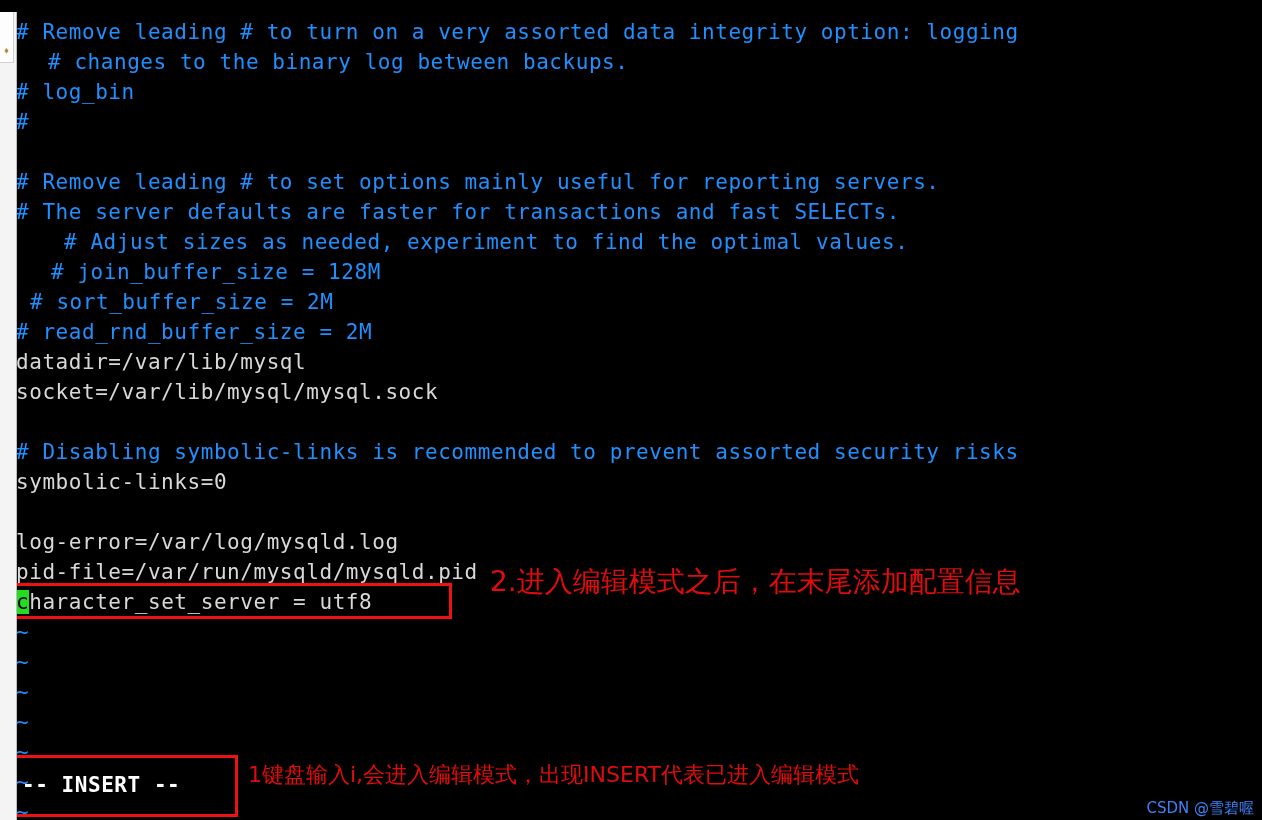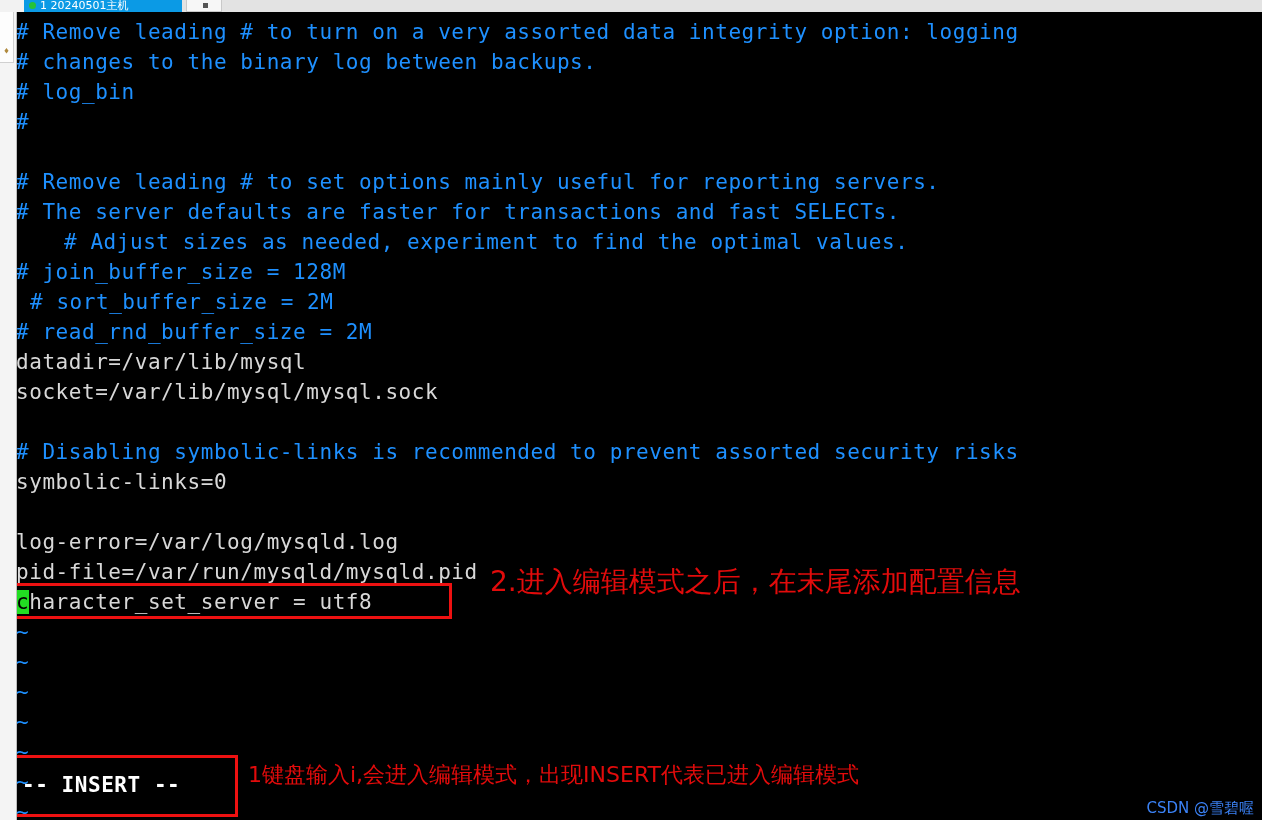--- a/index.html
+++ b/index.html
@@ -178,47 +178,37 @@
     line-height: 20px;
     white-space: nowrap;
     z-index: 26;
   }
 </style>
 </head>
 <body>
 
 <div id="app">
 
-  <div class="tabstrip">
-    <div class="left-pad"></div>
-    <div class="tab-active">
-      <span>1 20240501主机</span>
-    </div>
-    <div class="tab-dot"></div>
-    <div class="tab-newbtn">
-      <i></i>
-    </div>
-  </div>
 
   <div class="siderail">
     <div class="panel-card"></div>
     <div class="rail-icon">♦</div>
   </div>
 
   <div class="terminal">
     <div id="term-lines">
         <div class="term-line" style="top: 5px; left: 0px;"><span class="c-comment"># Remove leading # to turn on a very assorted data integrity option: logging</span></div>
-        <div class="term-line" style="top: 35px; left: 0px;"><span class="c-comment"># changes to the binary log between backups.</span></div>
+        <div class="term-line" style="top: 35px; left: 0px; padding-left: 32px;"><span class="c-comment"># changes to the binary log between backups.</span></div>
         <div class="term-line" style="top: 65px; left: 0px;"><span class="c-comment"># log_bin</span></div>
         <div class="term-line" style="top: 95px; left: 0px;"><span class="c-comment">#</span></div>
         <div class="term-line" style="top: 125px; left: 0px;"><span class="c-plain"></span></div>
         <div class="term-line" style="top: 155px; left: 0px;"><span class="c-comment"># Remove leading # to set options mainly useful for reporting servers.</span></div>
         <div class="term-line" style="top: 185px; left: 0px;"><span class="c-comment"># The server defaults are faster for transactions and fast SELECTs.</span></div>
         <div class="term-line" style="top: 215px; left: 0px; padding-left: 48px;"><span class="c-comment"># Adjust sizes as needed, experiment to find the optimal values.</span></div>
-        <div class="term-line" style="top: 245px; left: 0px;"><span class="c-comment"># join_buffer_size = 128M</span></div>
+        <div class="term-line" style="top: 245px; left: 0px; padding-left: 35px;"><span class="c-comment"># join_buffer_size = 128M</span></div>
         <div class="term-line" style="top: 275px; left: 0px; margin-left: 14px;"><span class="c-comment"># sort_buffer_size = 2M</span></div>
         <div class="term-line" style="top: 305px; left: 0px;"><span class="c-comment"># read_rnd_buffer_size = 2M</span></div>
         <div class="term-line" style="top: 335px; left: 0px;"><span class="c-plain">datadir=/var/lib/mysql</span></div>
         <div class="term-line" style="top: 365px; left: 0px;"><span class="c-plain">socket=/var/lib/mysql/mysql.sock</span></div>
         <div class="term-line" style="top: 395px; left: 0px;"><span class="c-plain"></span></div>
         <div class="term-line" style="top: 425px; left: 0px;"><span class="c-comment"># Disabling symbolic-links is recommended to prevent assorted security risks</span></div>
         <div class="term-line" style="top: 455px; left: 0px;"><span class="c-plain">symbolic-links=0</span></div>
         <div class="term-line" style="top: 485px; left: 0px;"><span class="c-plain"></span></div>
         <div class="term-line" style="top: 515px; left: 0px;"><span class="c-plain">log-error=/var/log/mysqld.log</span></div>
         <div class="term-line" style="top: 545px; left: 0px;"><span class="c-plain">pid-file=/var/run/mysqld/mysqld.pid</span></div>

